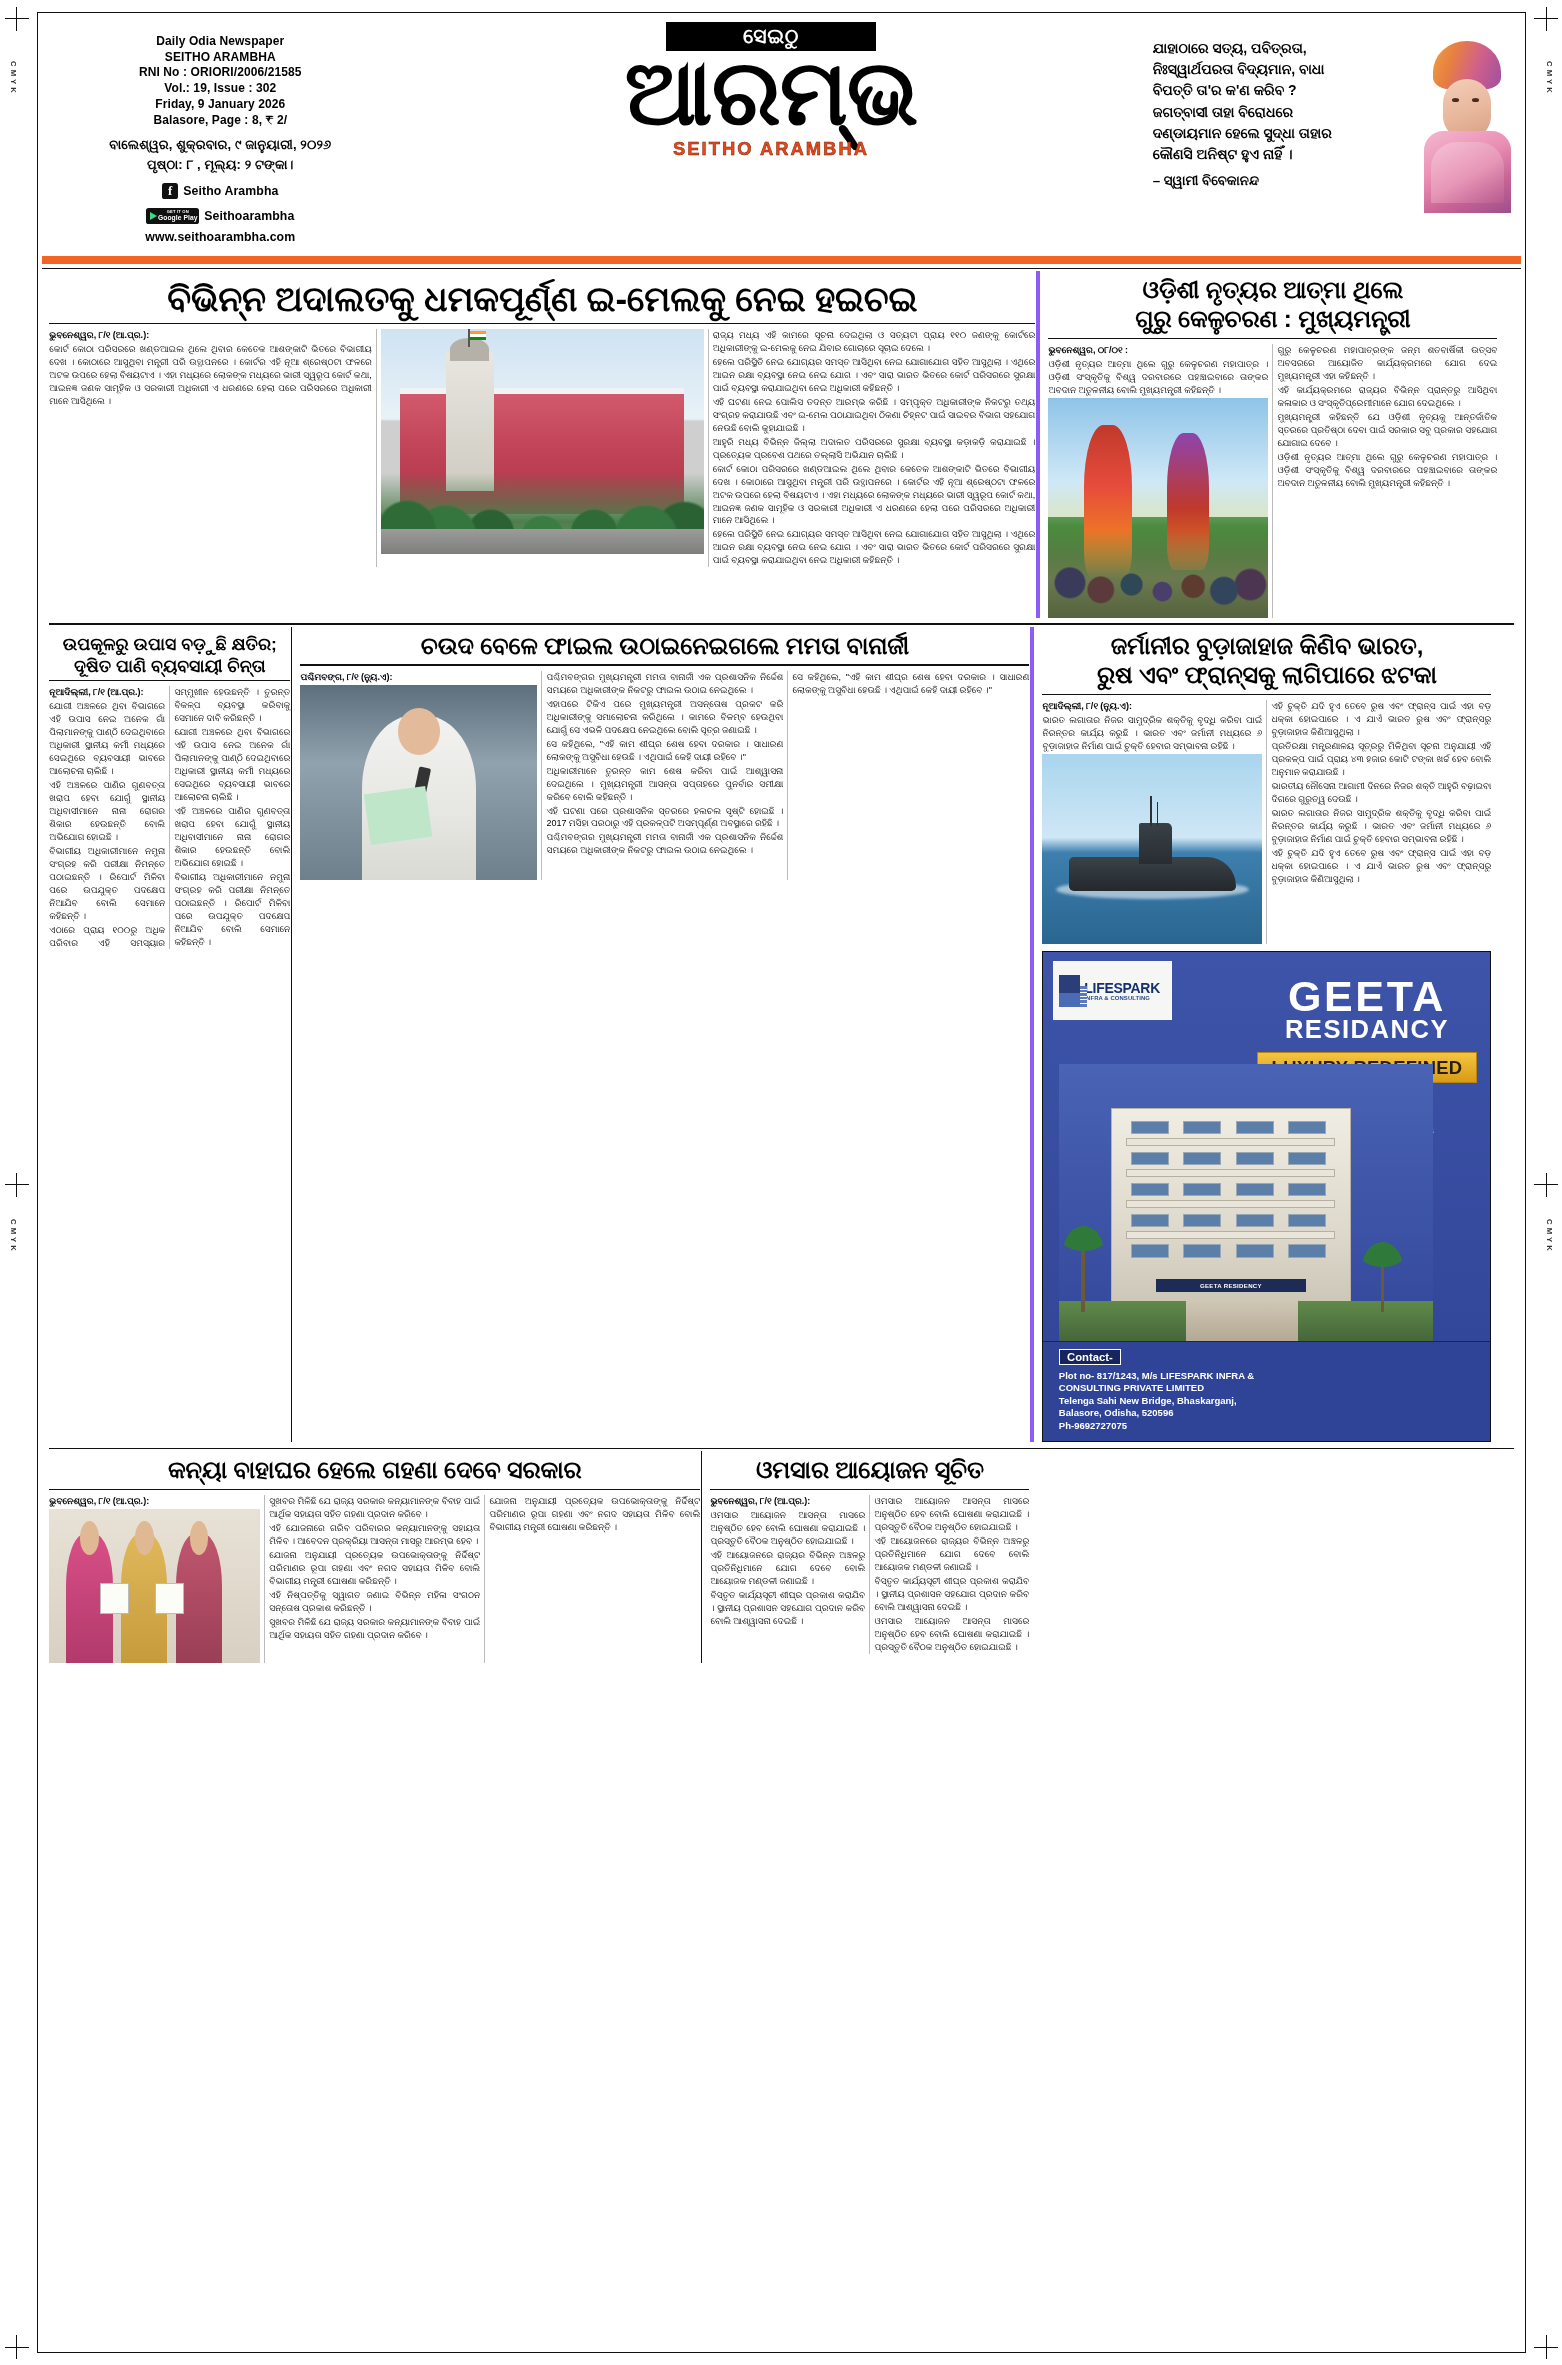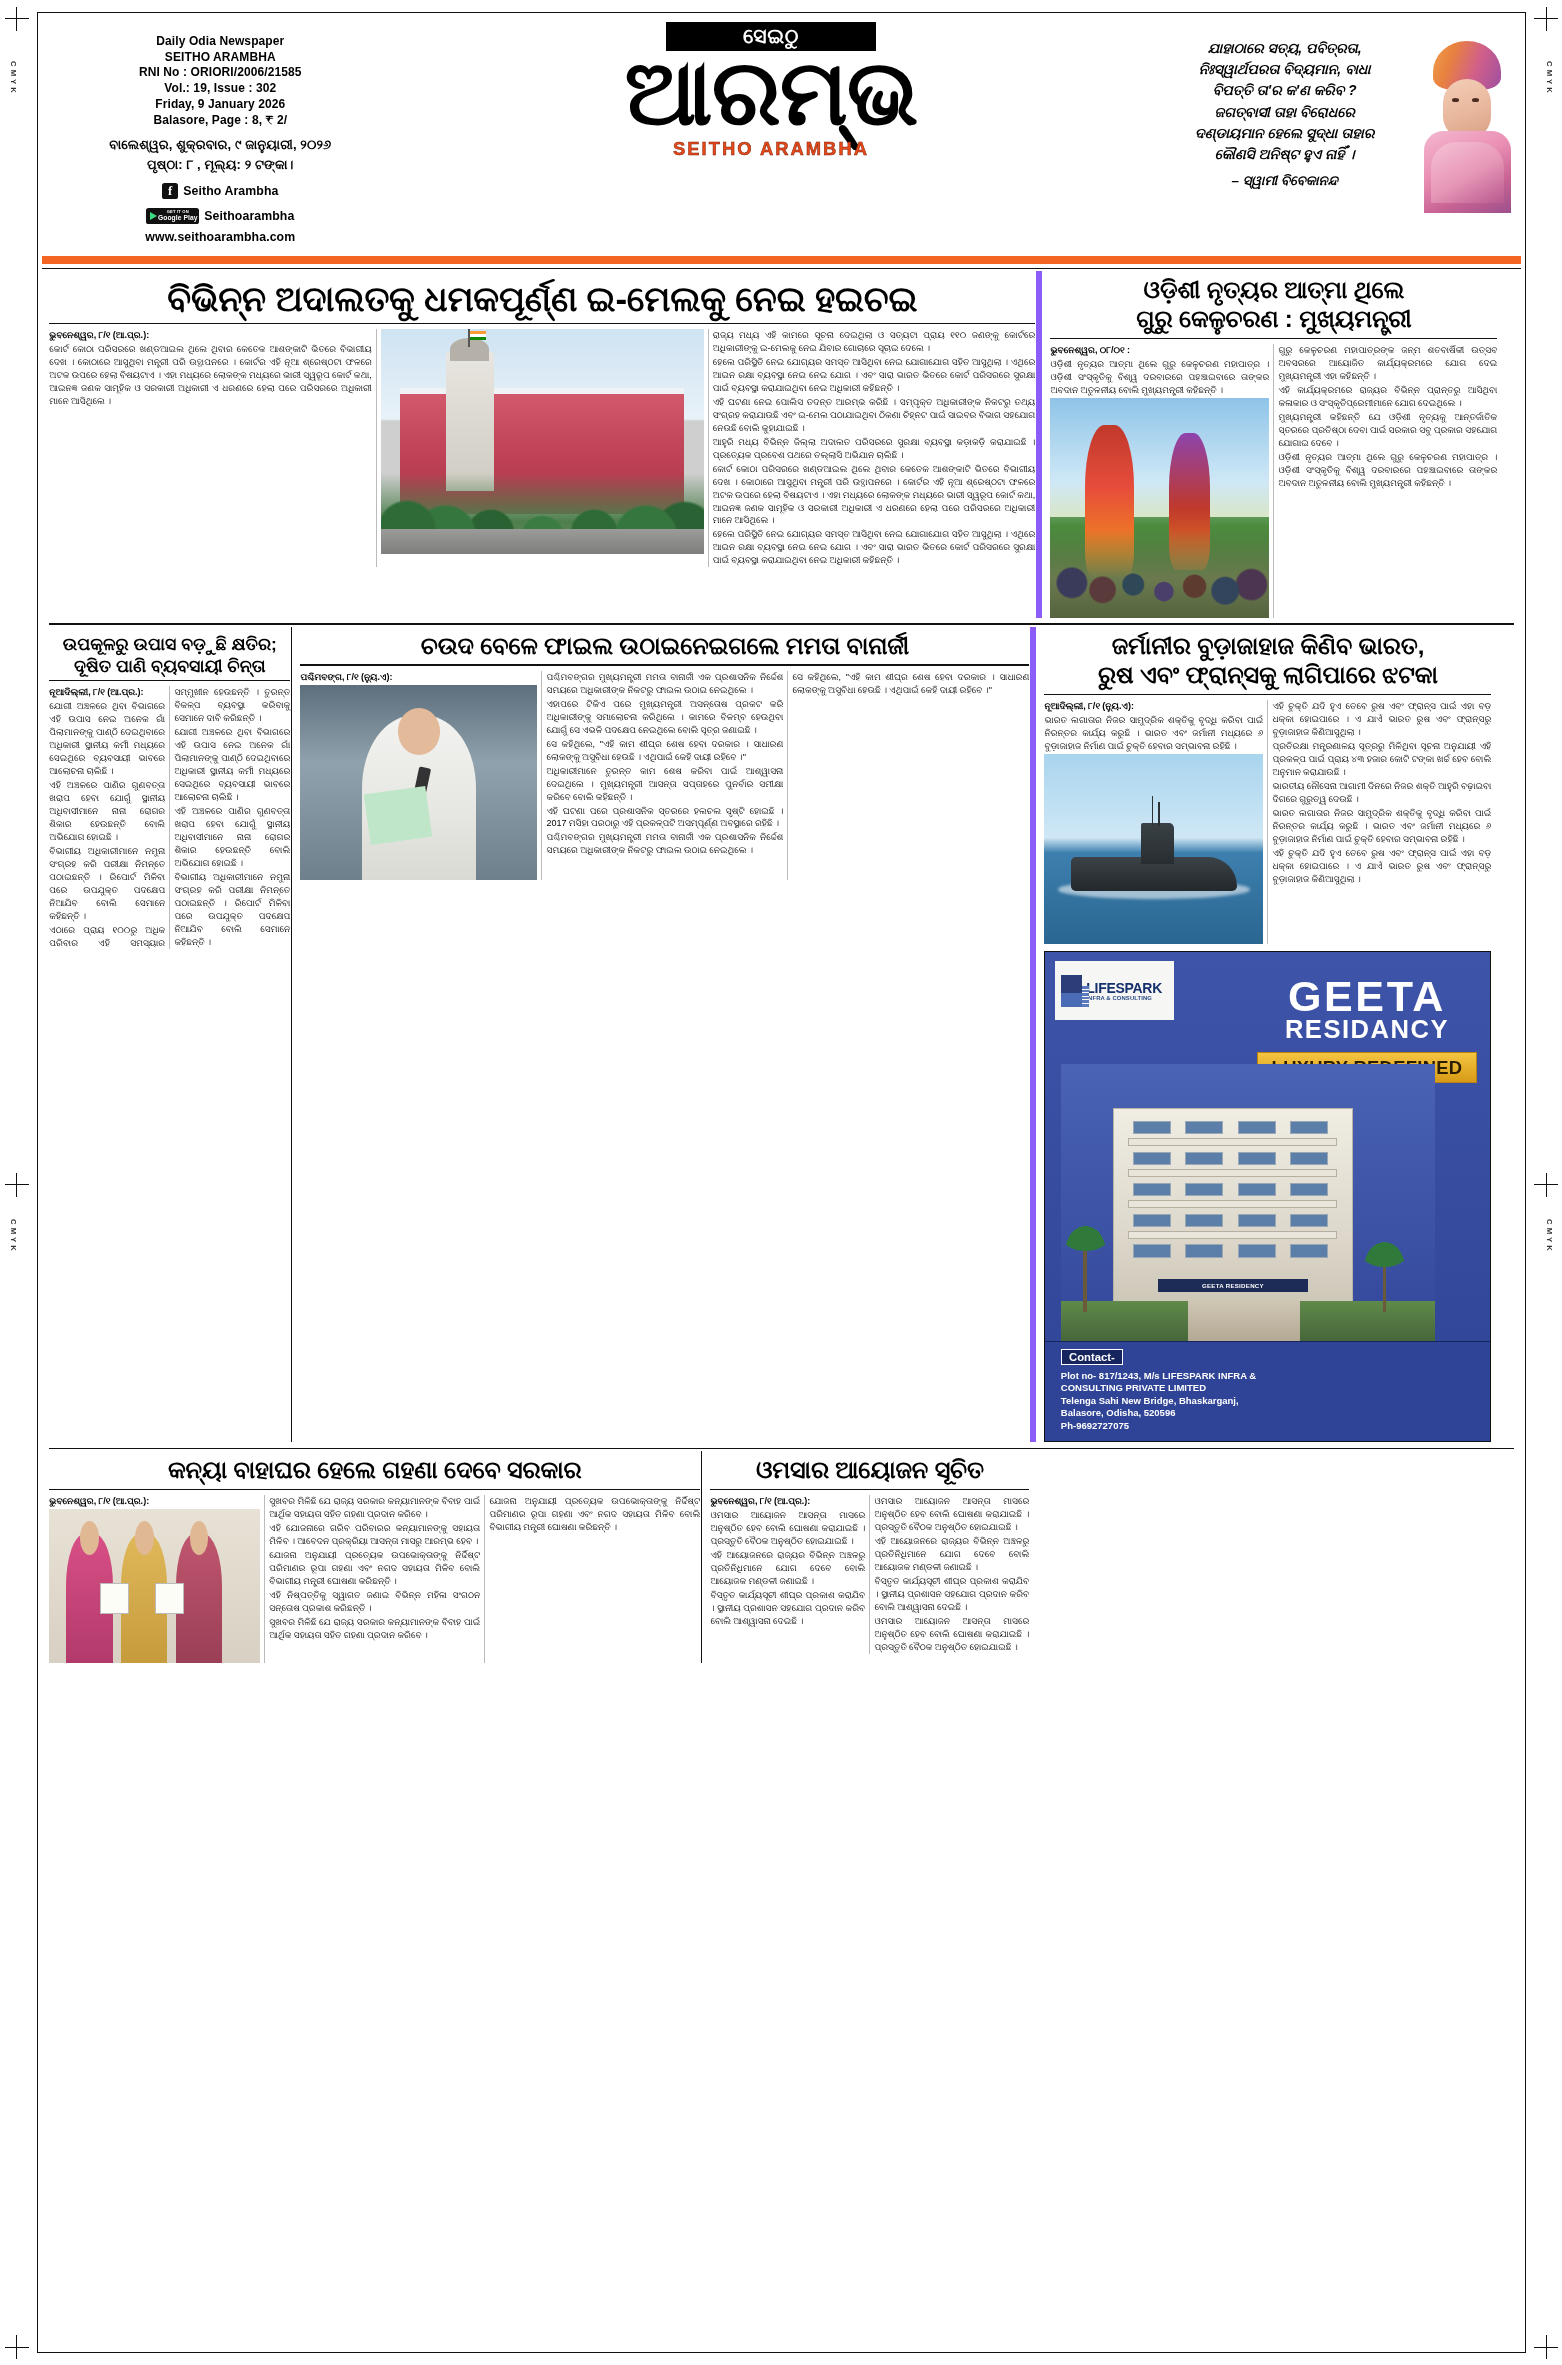--- a/index.html
+++ b/index.html
@@ -88,21 +88,21 @@
   }
   .mast-sub{
     margin-top:1px; color:#e8491b; font-size:18.4px; font-weight:700;
     letter-spacing:2px;
     -webkit-text-stroke:0.5px #7c2208;
   }
 
   .mast-right{
     width:359px; display:flex; align-items:flex-start; gap:4.1px; padding-top:17.4px;
   }
-  .quote-box{ flex:1; text-align:center; font-size:14px; font-weight:700; line-height:1.52;font-style:italic; }
+  .quote-box{ flex:1; font-size:14px; font-weight:700; line-height:1.52; }
   .quote-attrib{ margin-top:5.1px; font-size:13.3px; font-weight:700; }
   .vivek{
     width:91px; height:170px; position:relative; flex:none; margin-top:3.1px;
   }
   .vivek .turban{
     position:absolute; left:12.3px; top:0; width:68px; height:49px;
     border-radius:34px 34px 20.5px 20.5px / 31px 31px 12.3px 12.3px;
     background:linear-gradient(110deg,#f0a04b 0%,#e8813f 28%,#d1608a 62%,#9e4fa0 100%);
   }
   .vivek .face{
@@ -124,21 +124,21 @@
     opacity:.85;
   }
 
   .orange-rule{ height:8.2px; background:#f26522; margin:2px 4.1px 0 4.1px; }
   .thin-rule{ height:1.5px; background:#111; margin:3.1px 4.1px 0 4.1px; }
 
   
   .body-wrap{ padding:0 11.3px 0 11.3px; }
   .band{ display:flex; gap:1px; }
   .col-main{ width:986px; }
-  .col-side{ width:461px; border-left:6px solid #8b5cf6; padding-left:8.2px; }
+  .col-side{ width:461px; border-left:4px solid #8b5cf6; padding-left:8.2px; }
 
   
   h1.hl{
     font-size:35px; font-weight:700; line-height:1.12; letter-spacing:-0.3px;
     margin:8.2px 0 4.1px 0; text-align:center;
   }
   h2.hl2{
     font-size:24px; font-weight:700; line-height:1.18; margin:5.1px 0 4.1px 0;
     text-align:center; letter-spacing:-0.2px;
   }

